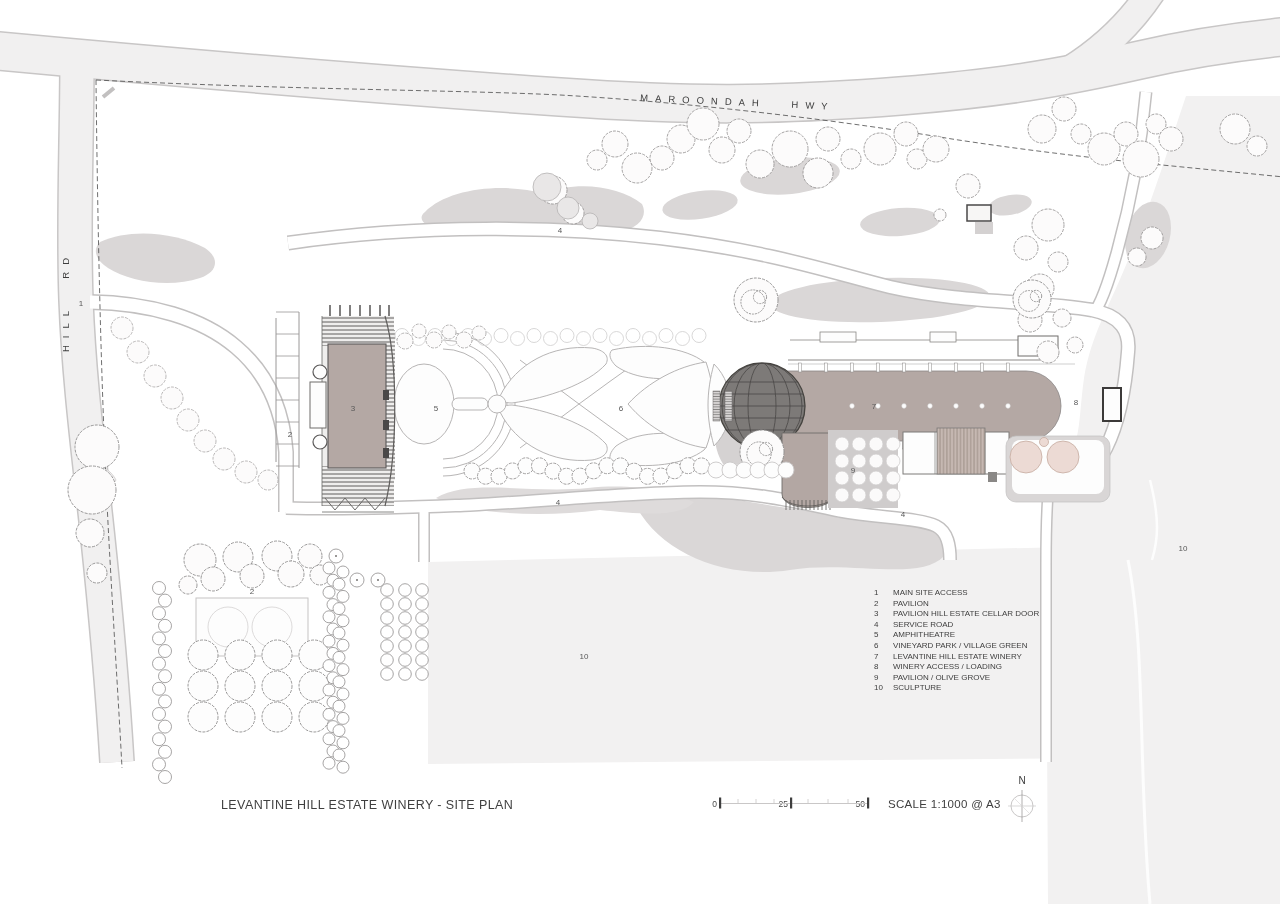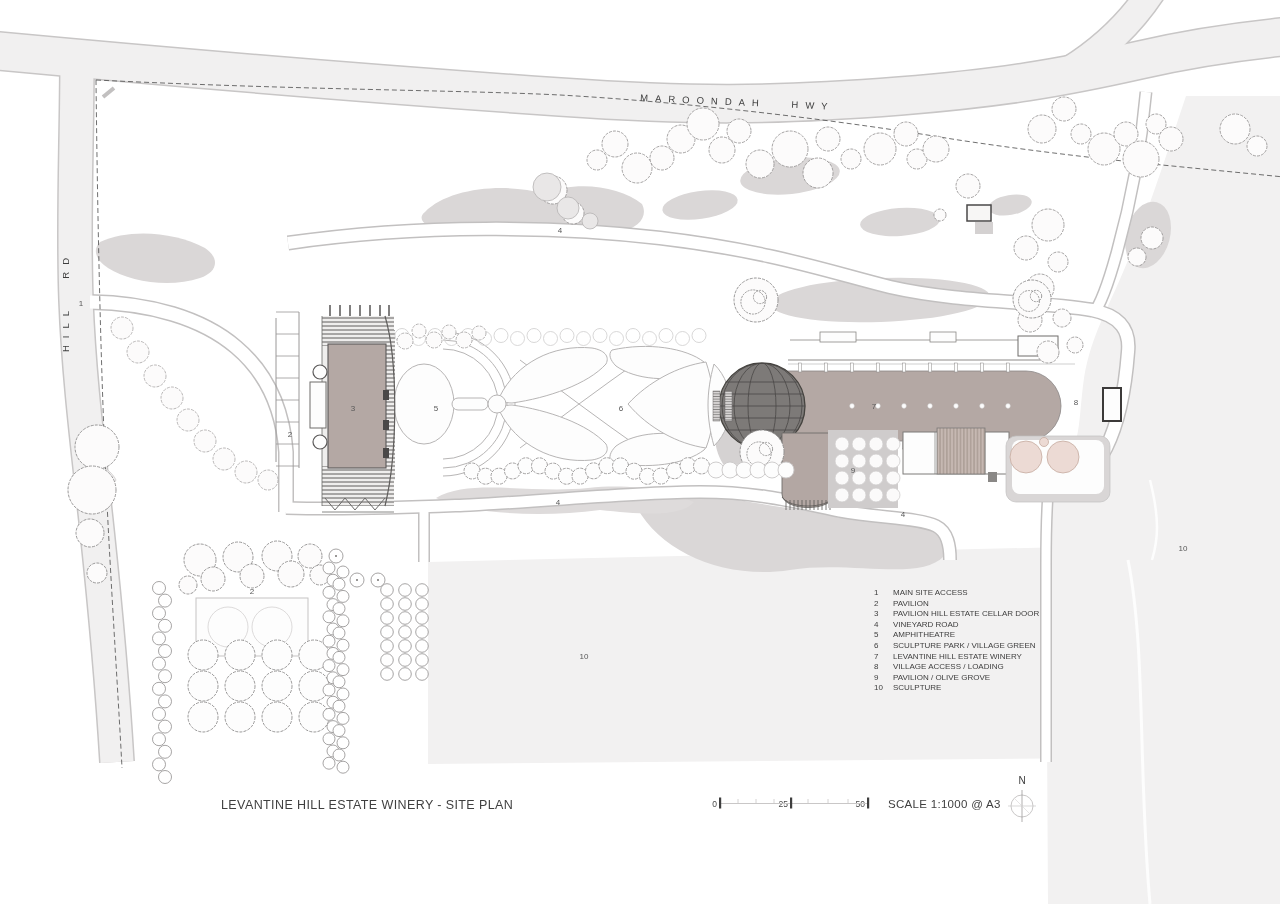--- a/index.html
+++ b/index.html
@@ -570,37 +570,37 @@
   <div class="legend-row">
         <span class="legend-num">2</span>
         <span>PAVILION</span>
       </div>
   <div class="legend-row">
         <span class="legend-num">3</span>
         <span>PAVILION HILL ESTATE CELLAR DOOR</span>
       </div>
   <div class="legend-row">
         <span class="legend-num">4</span>
-        <span>VINEYARD ROAD</span>
+        <span>SERVICE ROAD</span>
       </div>
   <div class="legend-row">
         <span class="legend-num">5</span>
         <span>AMPHITHEATRE</span>
       </div>
   <div class="legend-row">
         <span class="legend-num">6</span>
-        <span>SCULPTURE PARK / VILLAGE GREEN</span>
+        <span>VINEYARD PARK / VILLAGE GREEN</span>
       </div>
   <div class="legend-row">
         <span class="legend-num">7</span>
         <span>LEVANTINE HILL ESTATE WINERY</span>
       </div>
   <div class="legend-row">
         <span class="legend-num">8</span>
-        <span>VILLAGE ACCESS / LOADING</span>
+        <span>WINERY ACCESS / LOADING</span>
       </div>
   <div class="legend-row">
         <span class="legend-num">9</span>
         <span>PAVILION / OLIVE GROVE</span>
       </div>
   <div class="legend-row">
         <span class="legend-num">10</span>
         <span>SCULPTURE</span>
       </div>
 </div>

